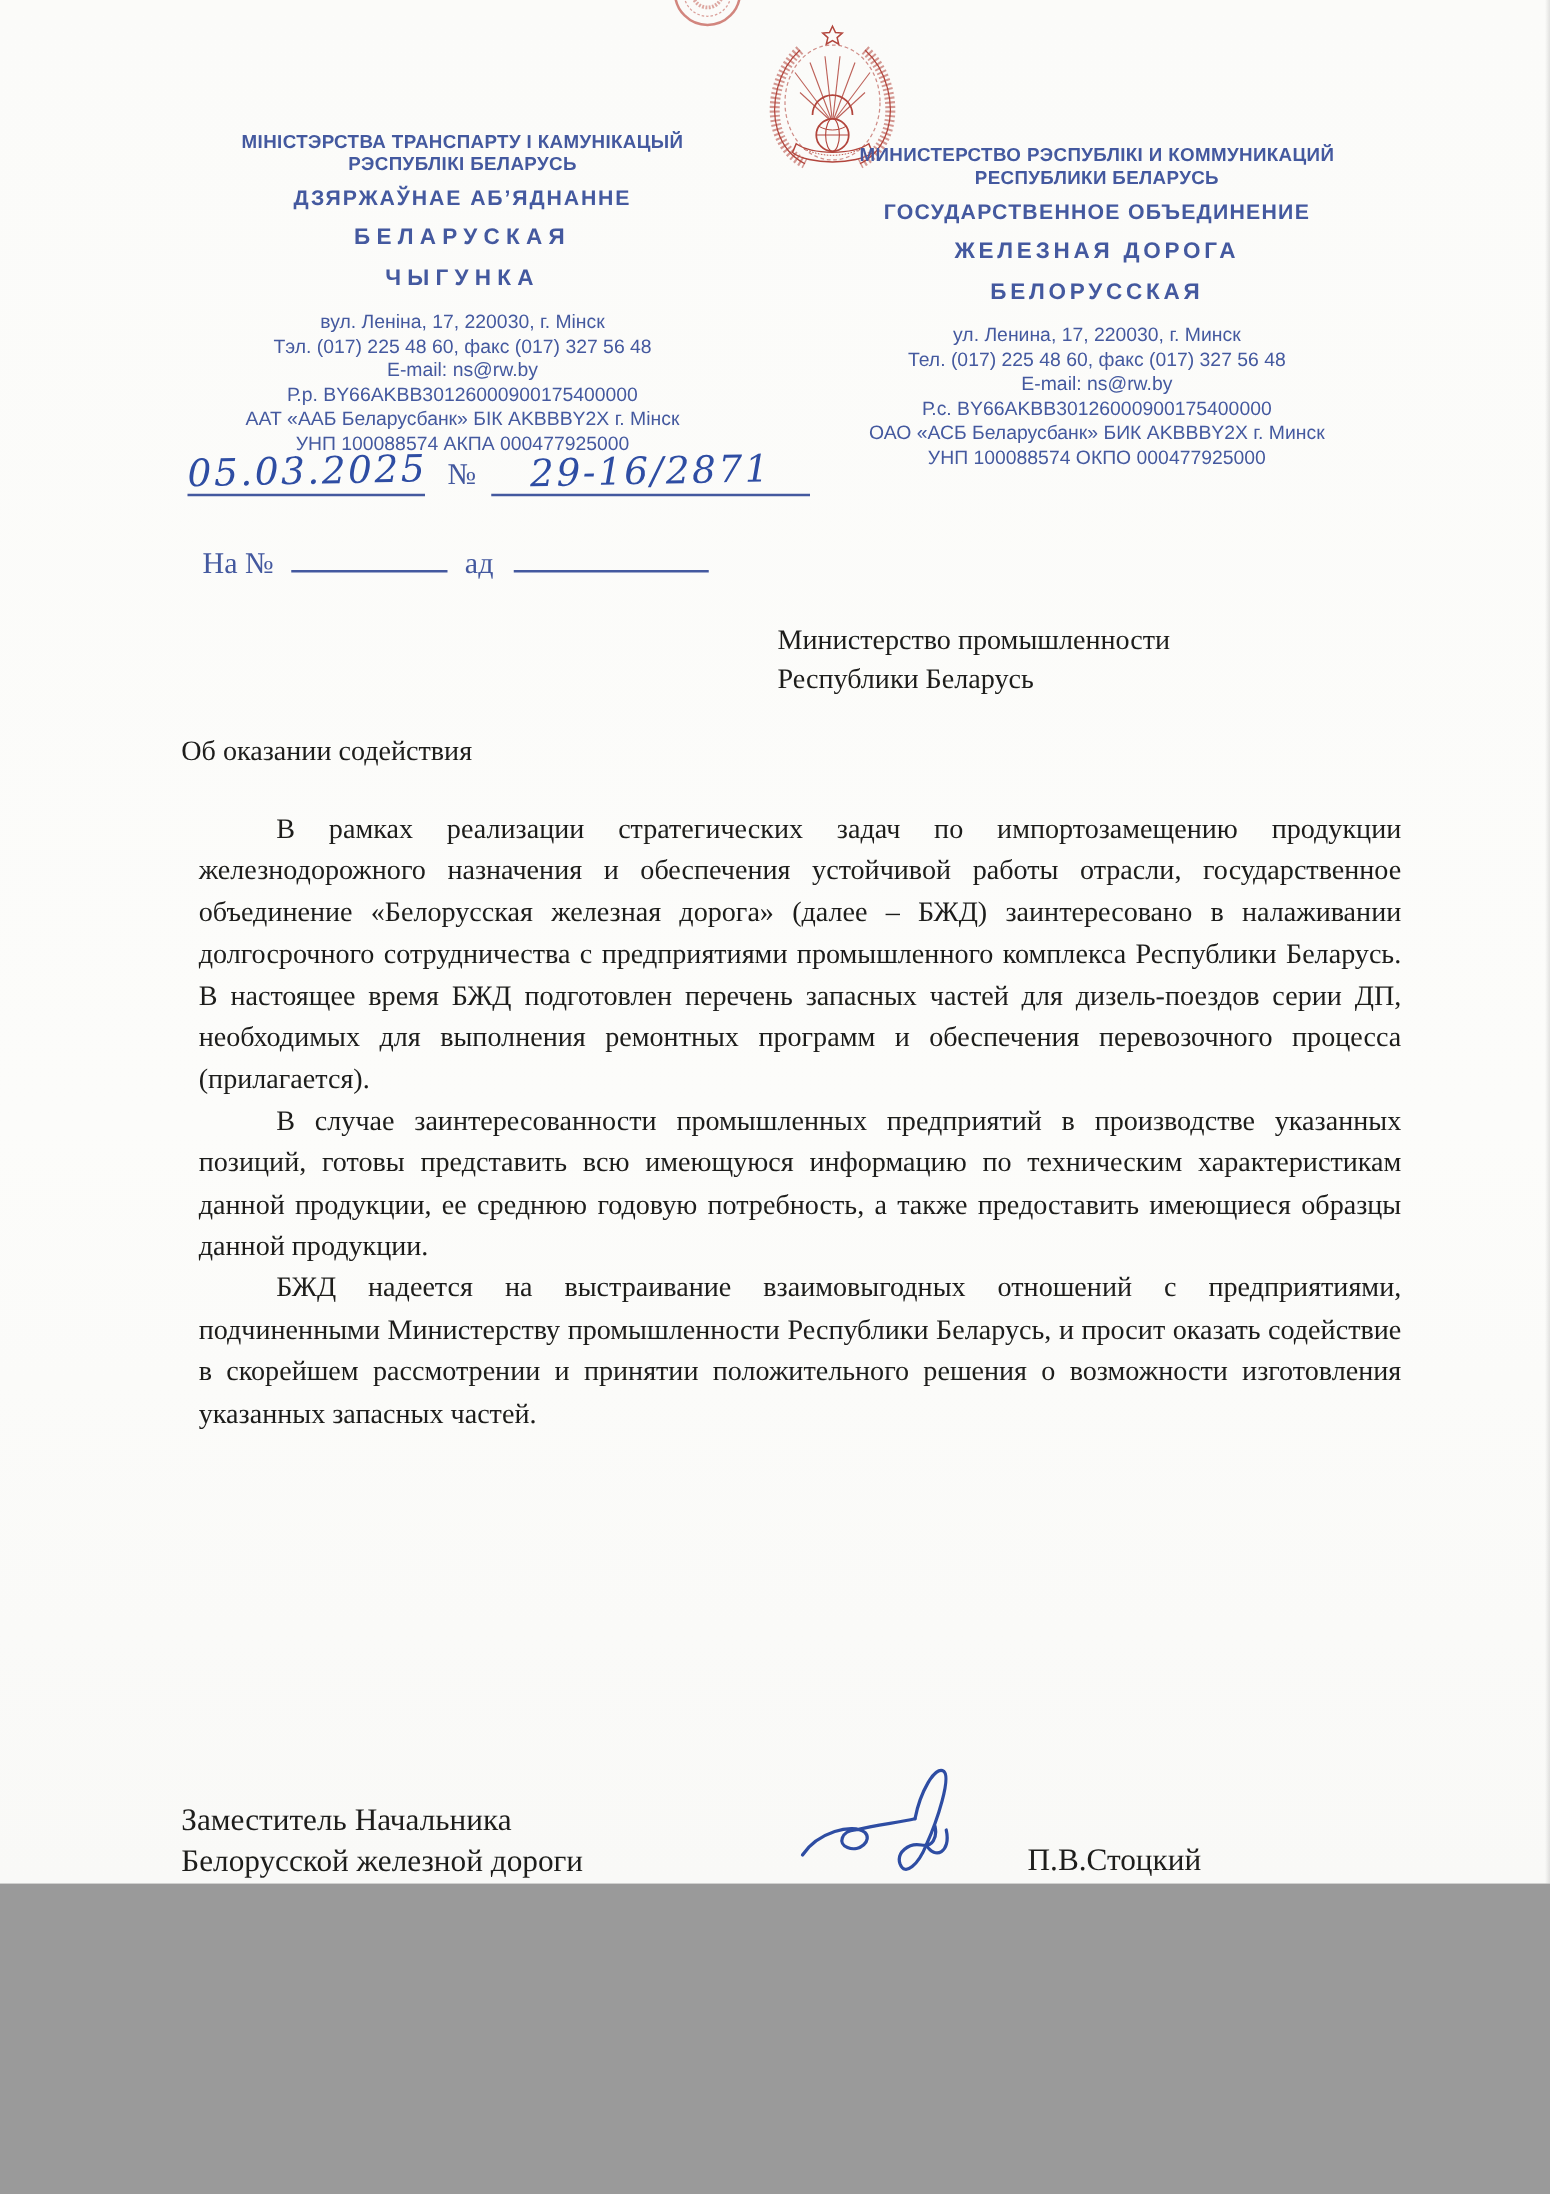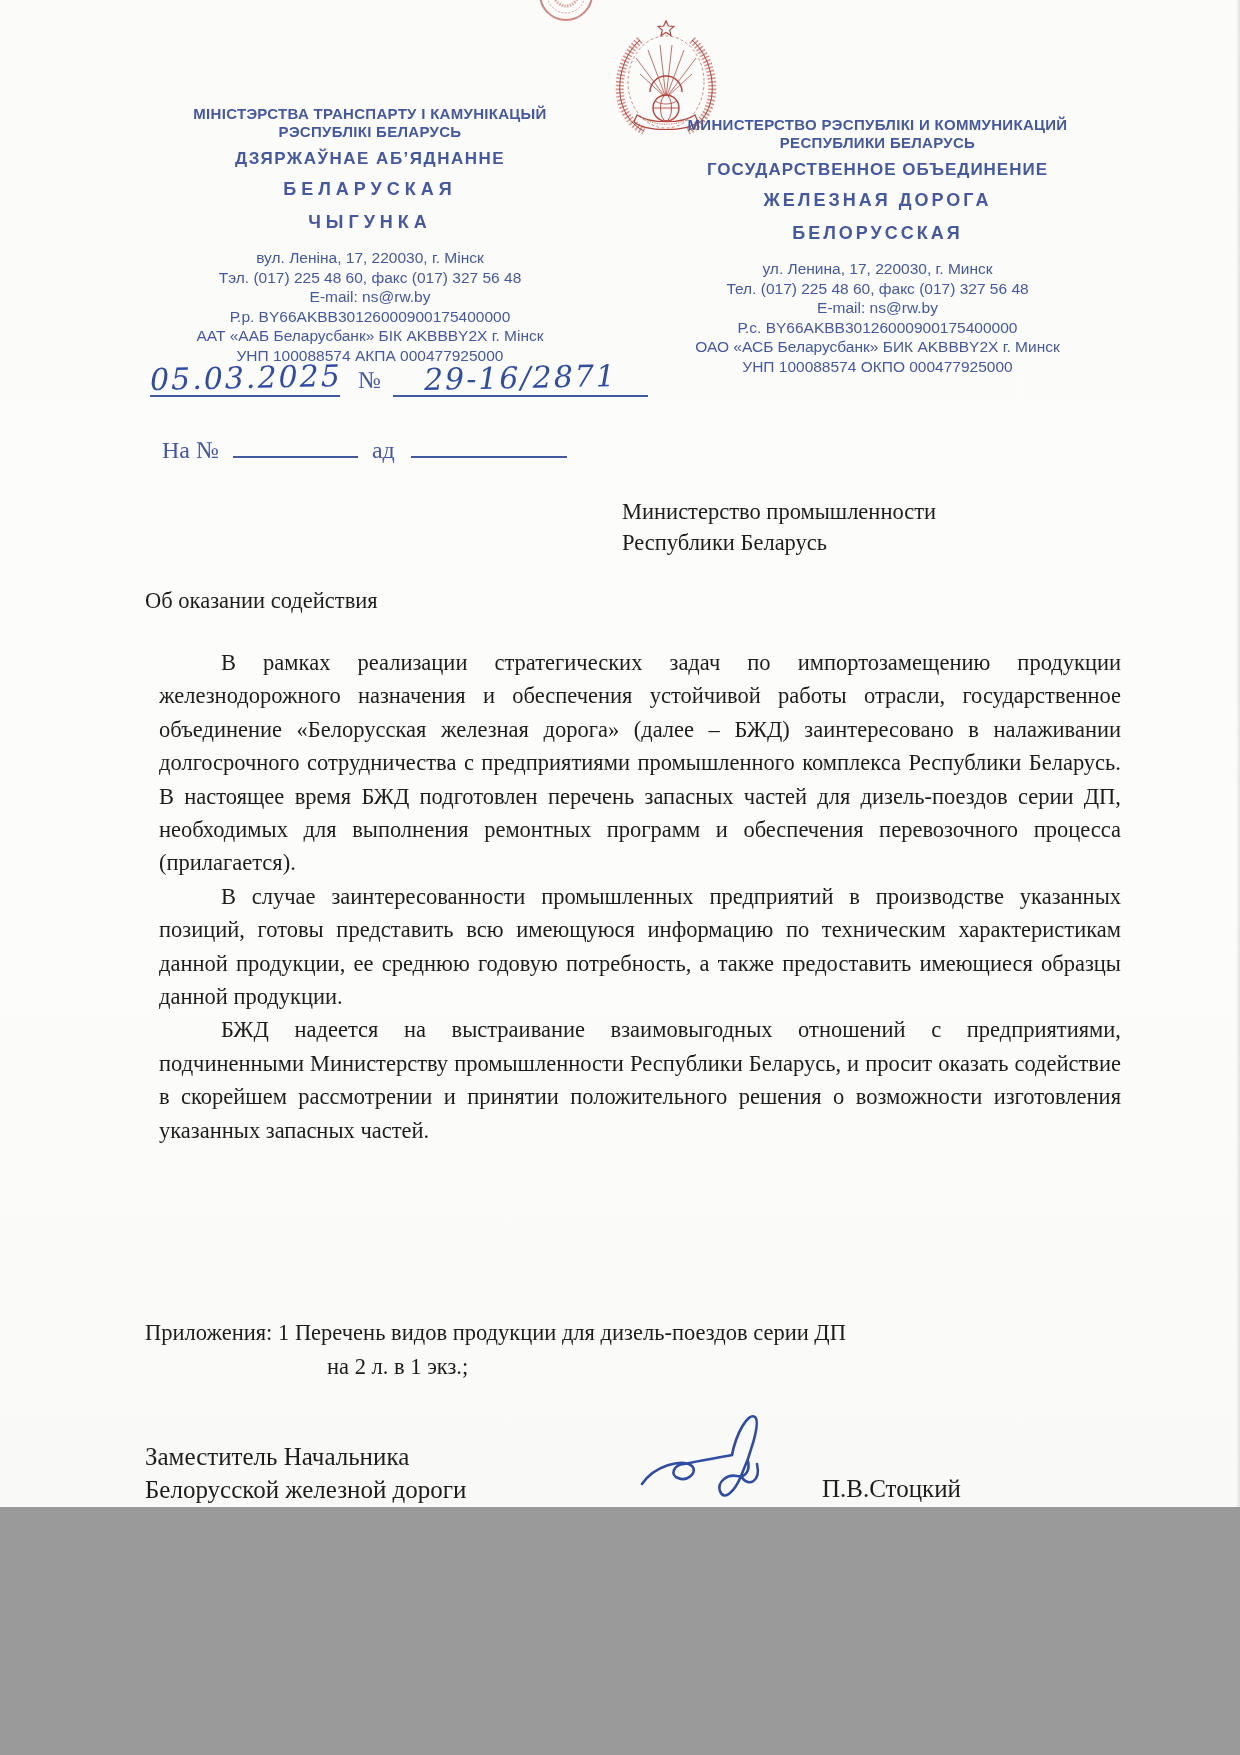--- a/index.html
+++ b/index.html
@@ -139,24 +139,20 @@
   </div>
 
   <div class="abs subject" style="left:145px;top:588px;">Об оказании содействия</div>
 
   <div class="abs" style="left:159px;top:646px;">
     <p class="body-p">В рамках реализации стратегических задач по импортозамещению продукции железнодорожного назначения и обеспечения устойчивой работы отрасли, государственное объединение «Белорусская железная дорога» (далее – БЖД) заинтересовано в налаживании долгосрочного сотрудничества с предприятиями промышленного комплекса Республики Беларусь. В настоящее время БЖД подготовлен перечень запасных частей для дизель-поездов серии ДП, необходимых для выполнения ремонтных программ и обеспечения перевозочного процесса (прилагается).</p>
     <p class="body-p">В случае заинтересованности промышленных предприятий в производстве указанных позиций, готовы представить всю имеющуюся информацию по техническим характеристикам данной продукции, ее среднюю годовую потребность, а также предоставить имеющиеся образцы данной продукции.</p>
     <p class="body-p">БЖД надеется на выстраивание взаимовыгодных отношений с предприятиями, подчиненными Министерству промышленности Республики Беларусь, и просит оказать содействие в скорейшем рассмотрении и принятии положительного решения о возможности изготовления указанных запасных частей.</p>
   </div>
 
-  <div class="abs attach" style="left:145px;top:1316px;">
-    <div>Приложения: 1 Перечень видов продукции для дизель-поездов серии ДП</div>
-    <div style="margin-left:182px;">на 2 л. в 1 экз.;</div>
-  </div>
 
   <div class="abs sigtext" style="left:145px;top:1440px;">
     <div>Заместитель Начальника</div>
     <div>Белорусской железной дороги</div>
   </div>
 
   <svg class="abs" style="left:628px;top:1408px;" width="190" height="115" viewBox="0 0 190 115" aria-hidden="true">
     <g stroke="#2e4da3" stroke-width="2.6" fill="none" stroke-linecap="round">
       <path d="M14 76 C26 58 54 50 64 58 C70 64 60 74 50 70 C42 67 45 57 56 56 C74 52 90 50 104 47"></path>
       <path d="M104 47 C108 26 120 4 127 9 C133 14 122 48 113 68 C107 83 96 94 92 83 C89 74 99 66 109 68 C118 70 122 62 120 53"></path>

